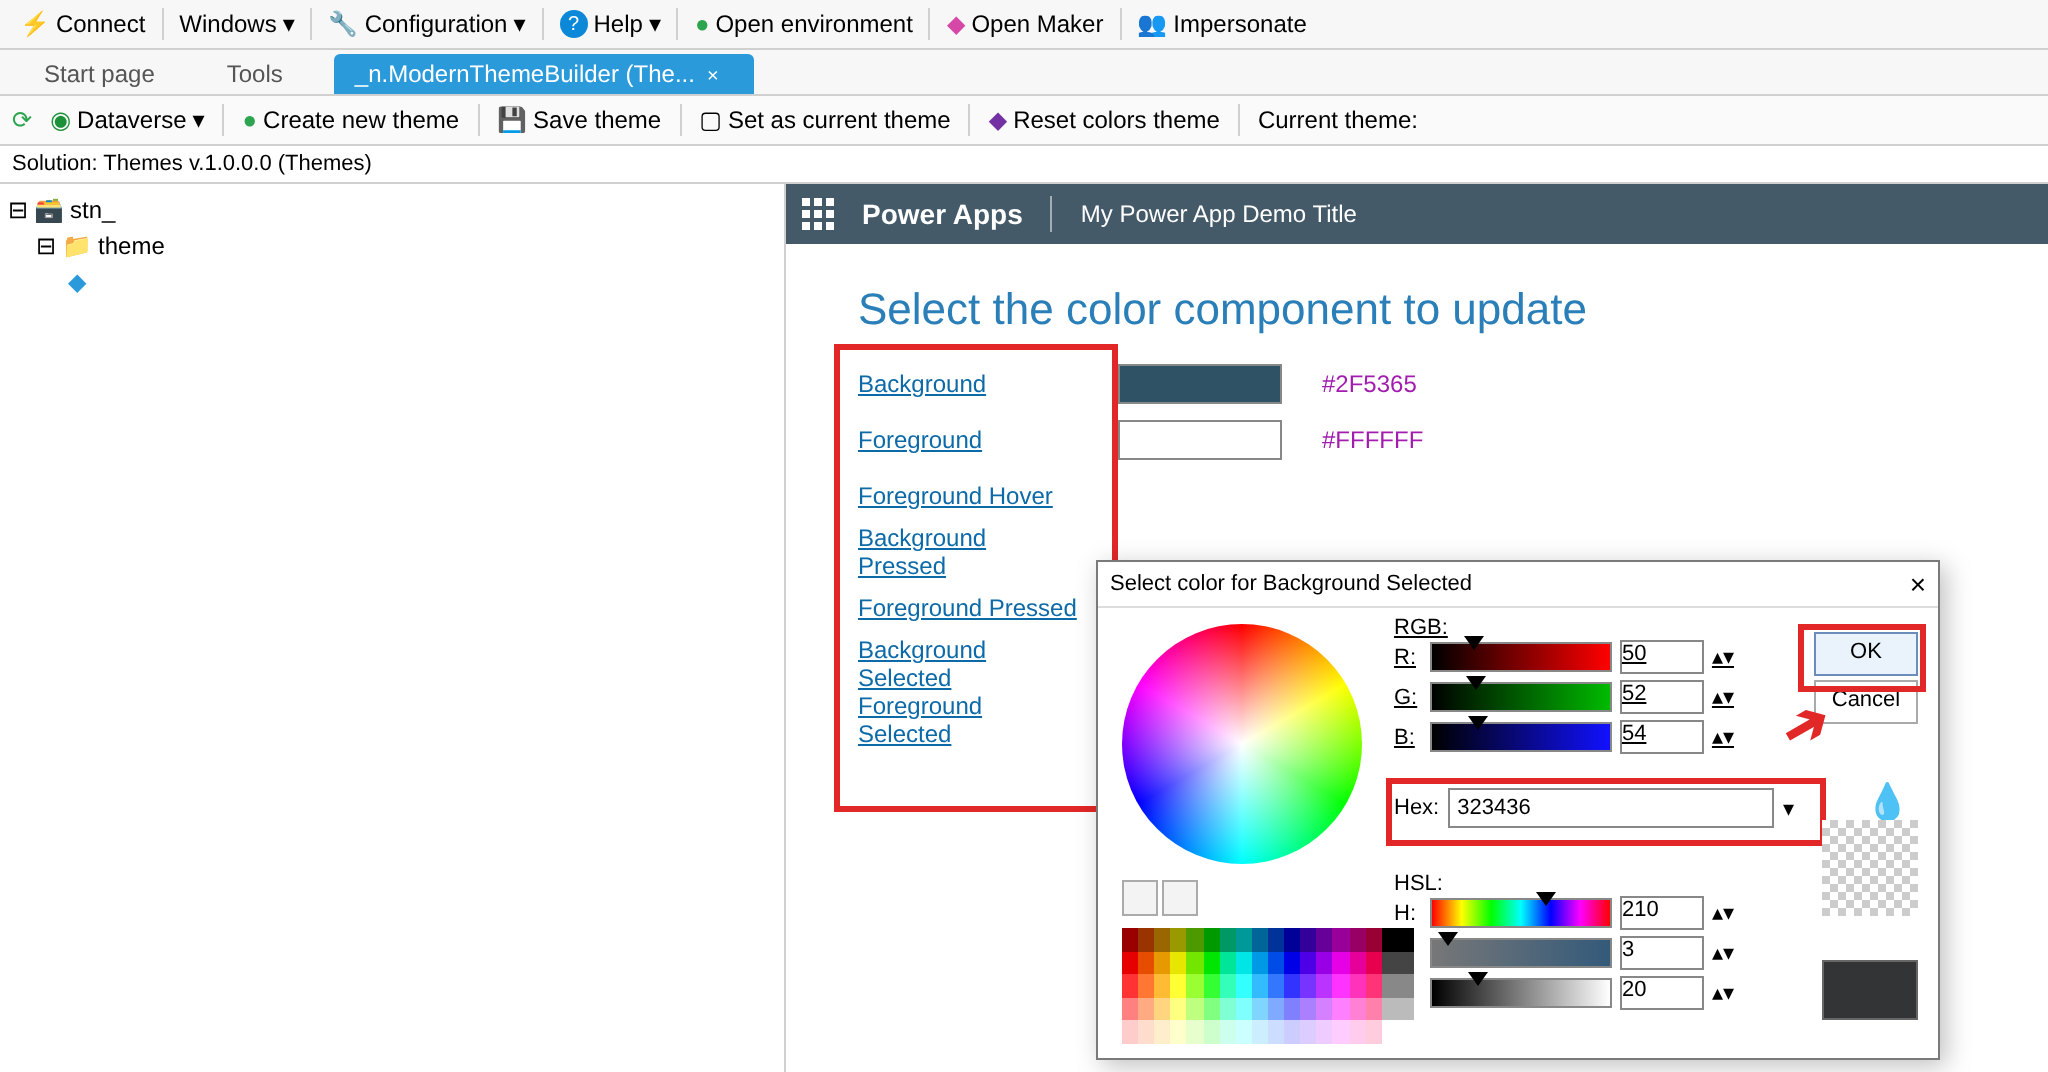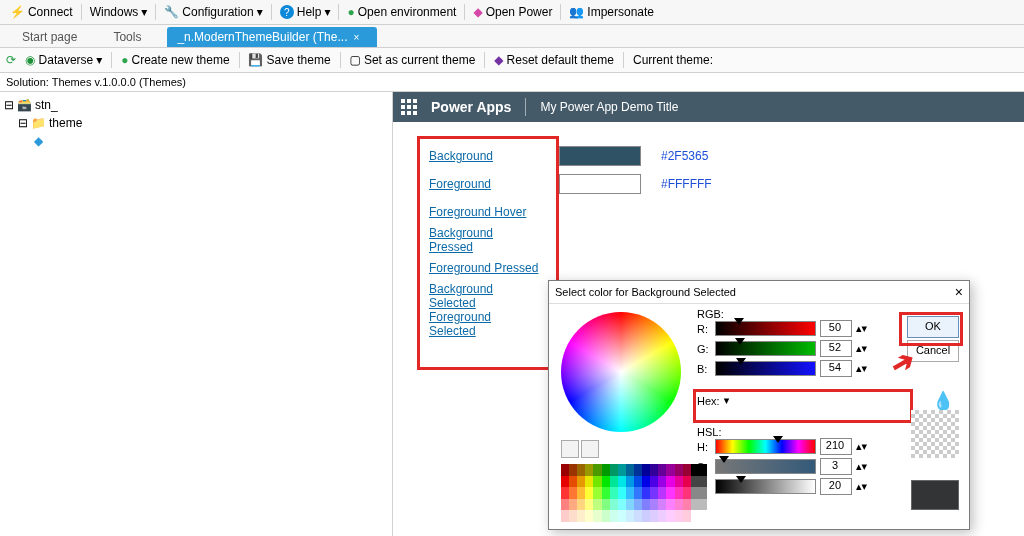--- a/index.html
+++ b/index.html
@@ -165,21 +165,21 @@
   text-decoration: underline;
   font-size: 12px;
 }
 .swatch {
   width: 80px;
   height: 18px;
   border: 1px solid #888;
 }
 .hex-label {
   font-size: 12px;
-  color: #1d4ed8;
+  color: #a21caf;
 }
 .link-box {
   position: absolute;
   border: 3px solid #e22727;
   pointer-events: none;
 }
 .color-dialog {
   position: absolute;
   left: 548px;
   top: 280px;
@@ -220,20 +220,21 @@
   position: absolute;
   inset: 0;
   border-radius: 50%;
   background: radial-gradient(circle, #fff 0%, rgba(255,255,255,0) 70%);
 }
 .rgb-zone {
   position: absolute;
   left: 148px;
   top: 4px;
   width: 170px;
+  text-decoration: underline;
 }
 .rgb-row {
   display: flex;
   align-items: center;
   gap: 4px;
   margin-bottom: 3px;
 }
 .rgb-row .lab { width: 14px; }
 .rgb-track {
   flex: 1;
@@ -246,22 +247,22 @@
   top: -4px;
   width: 0; height: 0;
   border-left: 5px solid transparent;
   border-right: 5px solid transparent;
   border-top: 7px solid #000;
 }
 .rgb-spin {
   width: 28px;
   height: 15px;
   border: 1px solid #888;
-  text-align: center;
-  padding-right: 2px;
+  text-align: left;
+  padding-right: 12px;
   font-size: 11px;
 }
 .hex-row {
   position: absolute;
   left: 148px;
   top: 90px;
   width: 200px;
   display: flex;
   align-items: center;
   gap: 4px;
@@ -278,21 +279,21 @@
   left: 144px;
   top: 85px;
   width: 214px;
   height: 28px;
   border: 3px solid #e22727;
   pointer-events: none;
 }
 .hsl-zone {
   position: absolute;
   left: 148px;
-  top: 122px;
+  top: 132px;
   width: 170px;
 }
 .palette-grid {
   position: absolute;
   left: 12px;
   top: 160px;
   width: 146px;
   height: 58px;
   display: grid;
   grid-template-columns: repeat(18, 1fr);
@@ -403,21 +404,21 @@
       <span>▾</span>
     </div>
   <div class="sep"></div>
   <div class="menu">
       <span class="green-dot">●</span>
       <span>Open environment</span>
     </div>
   <div class="sep"></div>
   <div class="menu">
       <span class="pink-diamond">◆</span>
-      <span>Open Power</span>
+      <span>Open Maker</span>
     </div>
   <div class="sep"></div>
   <div class="menu">
       <span>👥</span>
       <span>Impersonate</span>
     </div>
 </div>
 
 <div class="tabs-row">
   <div class="tab">Start page</div>
@@ -443,21 +444,21 @@
       <span>Save theme</span>
     </div>
   <div class="sep"></div>
   <div class="btn">
       <span>▢</span>
       <span>Set as current theme</span>
     </div>
   <div class="sep"></div>
   <div class="btn">
       <span class="reset">◆</span>
-      <span>Reset default theme</span>
+      <span>Reset colors theme</span>
     </div>
   <div class="sep"></div>
   <div class="btn">
       <span>Current theme:</span>
     </div>
 </div>
 
 <div class="solution-label">Solution: Themes v.1.0.0.0 (Themes)</div>
 
 <div class="main">
@@ -491,20 +492,21 @@
           <div></div>
           <div></div>
           <div></div>
         </div>
       <div class="brand">Power Apps</div>
       <div class="divider"></div>
       <div>My Power App Demo Title</div>
     </div>
 
     <div class="content">
+      <h2>Select the color component to update</h2>
 
       <div style="position:relative">
         <div class="component-row">
             <div style="width:110px"><span class="component-link">Background</span></div>
             <div class="swatch" style="background:#2F5365"></div>
             <div class="hex-label">#2F5365</div>
           </div>
         <div class="component-row">
             <div style="width:110px"><span class="component-link">Foreground</span></div>
             <div class="swatch" style="background:#FFFFFF"></div>
@@ -568,20 +570,21 @@
           <div class="rgb-track" style="background:linear-gradient(to right,#000,#11f)">
             <div class="handle" style="left:20%"></div>
           </div>
           <div class="rgb-spin">54</div>
           <span>▴▾</span>
         </div>
     </div>
 
     <div class="hex-row">
       <span>Hex:</span>
+      <input value="323436" style="">
       <span>▾</span>
     </div>
     <div class="hex-highlight"></div>
 
     <div class="hsl-zone">
       <div>HSL:</div>
       <div class="rgb-row">
           <span class="lab">H:</span>
           <div class="rgb-track" style="background:linear-gradient(to right,red,yellow,lime,cyan,blue,magenta,red)">
             <div class="handle" style="left:58%"></div>

